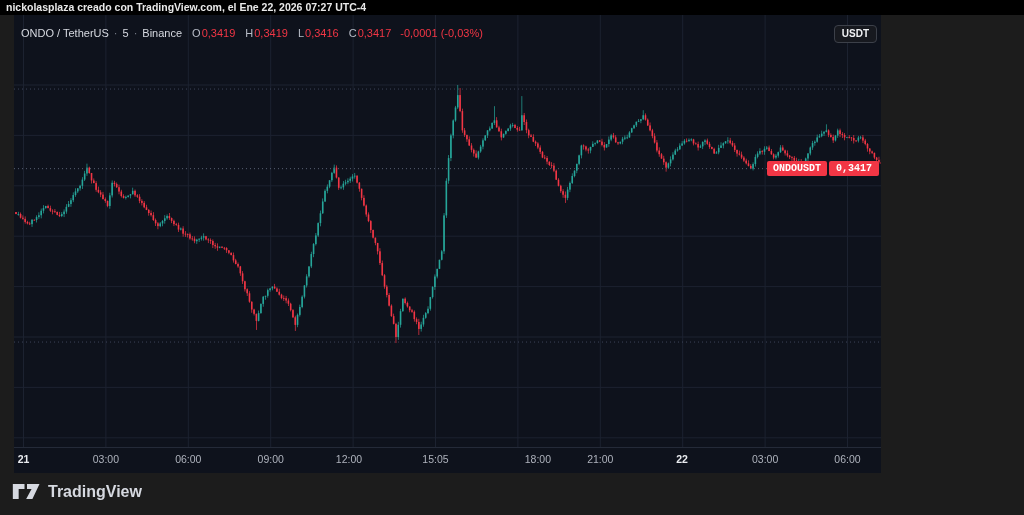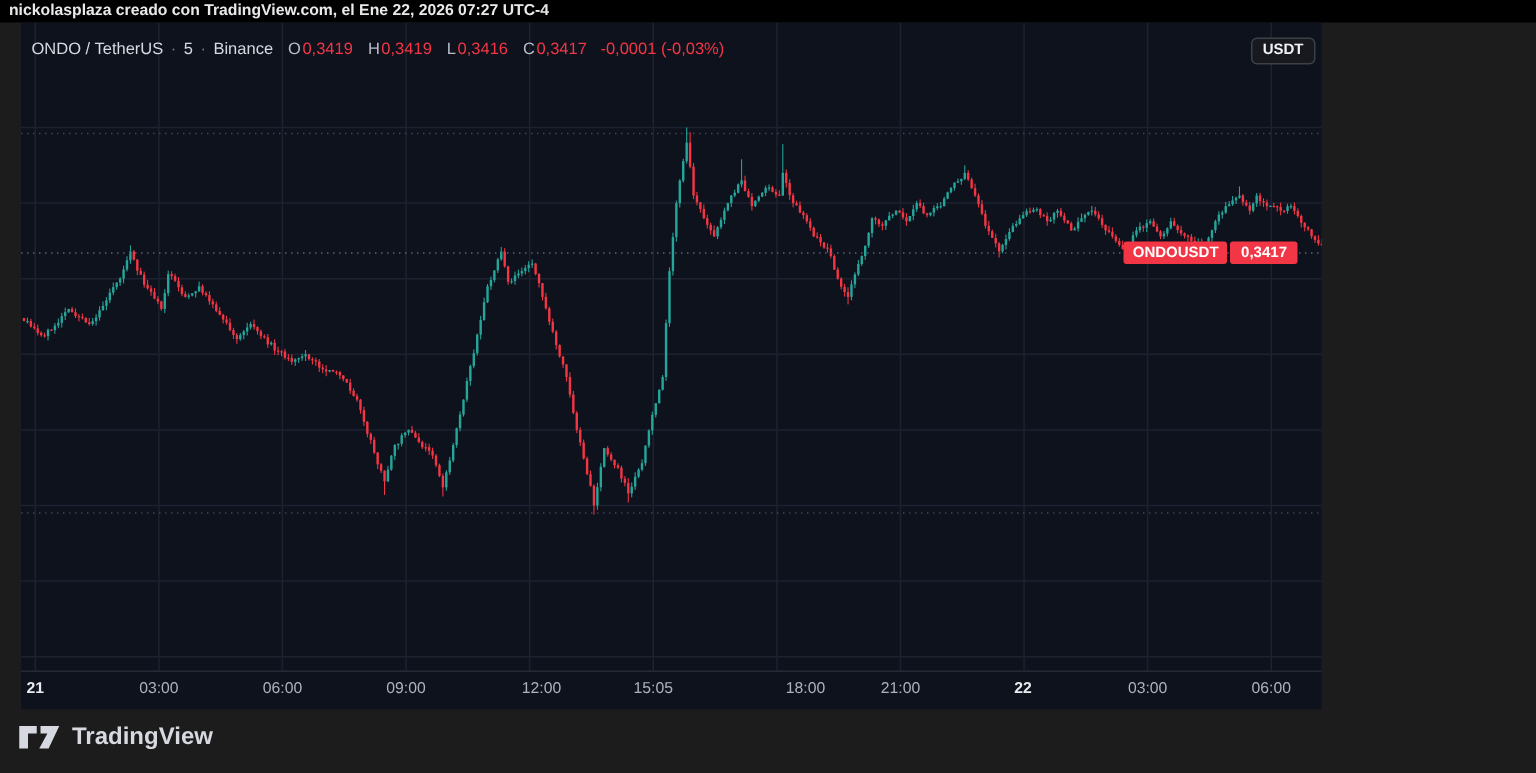--- a/index.html
+++ b/index.html
@@ -42,22 +42,22 @@
   }
   .time-axis{
     position:absolute;left:0;top:432px;width:1000px;height:26px;z-index:4;cursor:ew-resize;
   }
   .time-axis .tlabel{
     position:absolute;top:6px;width:60px;text-align:center;
     font-size:10.5px;color:#aeb2bc;
   }
   .time-axis .tlabel.day{color:#e9ebef;font-weight:700;}
   .price-badge{
-    position:absolute;right:16px;display:flex;gap:2px;z-index:7;
-    font-size:10px;font-weight:700;color:#fff;line-height:15px;
+    position:absolute;right:2px;display:flex;gap:2px;z-index:7;
+    font-size:10px;font-weight:700;color:#fff;line-height:15px;font-family:Liberation Mono, monospace;
   }
   .price-badge .pill{background:#f23645;border-radius:2px;padding:0 6px;height:15px;}
   .price-badge .val{padding:0 7px;}
   .footer{
     position:absolute;left:0;top:473px;width:1024px;height:56px;background:#1c1c1c;
   }
   .tv-logo{
     position:absolute;left:12px;top:9px;display:flex;align-items:center;gap:6px;
     color:#d6d9e0;font-size:16px;font-weight:700;cursor:pointer;
   }
@@ -868,23 +868,23 @@
     <span>ONDO / TetherUS</span><span class="sep">·</span><span>5</span><span class="sep">·</span><span>Binance</span><span class="ohlc"><span class="k">O</span><span class="v">0,3419</span></span><span class="ohlc"><span class="k">H</span><span class="v">0,3419</span></span><span class="ohlc"><span class="k">L</span><span class="v">0,3416</span></span><span class="ohlc"><span class="k">C</span><span class="v">0,3417</span></span><span class="chg">-0,0001 (-0,03%)</span>
   </div>
 
   <button class="usdt-btn">USDT</button>
 
   <div class="time-axis" id="time-axis">
       <div class="tlabel day" style="left: -20.5px;">21</div>
       <div class="tlabel" style="left: 61.9px;">03:00</div>
       <div class="tlabel" style="left: 144.3px;">06:00</div>
       <div class="tlabel" style="left: 226.7px;">09:00</div>
-      <div class="tlabel" style="left: 317px;">12:00</div>
+      <div class="tlabel" style="left: 305px;">12:00</div>
       <div class="tlabel" style="left: 391.5px;">15:05</div>
-      <div class="tlabel" style="left: 493px;">18:00</div>
+      <div class="tlabel" style="left: 477px; text-align: right;">18:00</div>
       <div class="tlabel" style="left: 556.3px;">21:00</div>
       <div class="tlabel day" style="left: 638px;">22</div>
       <div class="tlabel" style="left: 721.1px;">03:00</div>
       <div class="tlabel" style="left: 803.5px;">06:00</div>
       <div class="tlabel" style="left: 885.9px;">09:00</div>
     </div>
 
   <div class="price-badge" id="price-badge" style="top: 146.164px;">
     <span class="pill sym">ONDOUSDT</span>
     <span class="pill val">0,3417</span>

